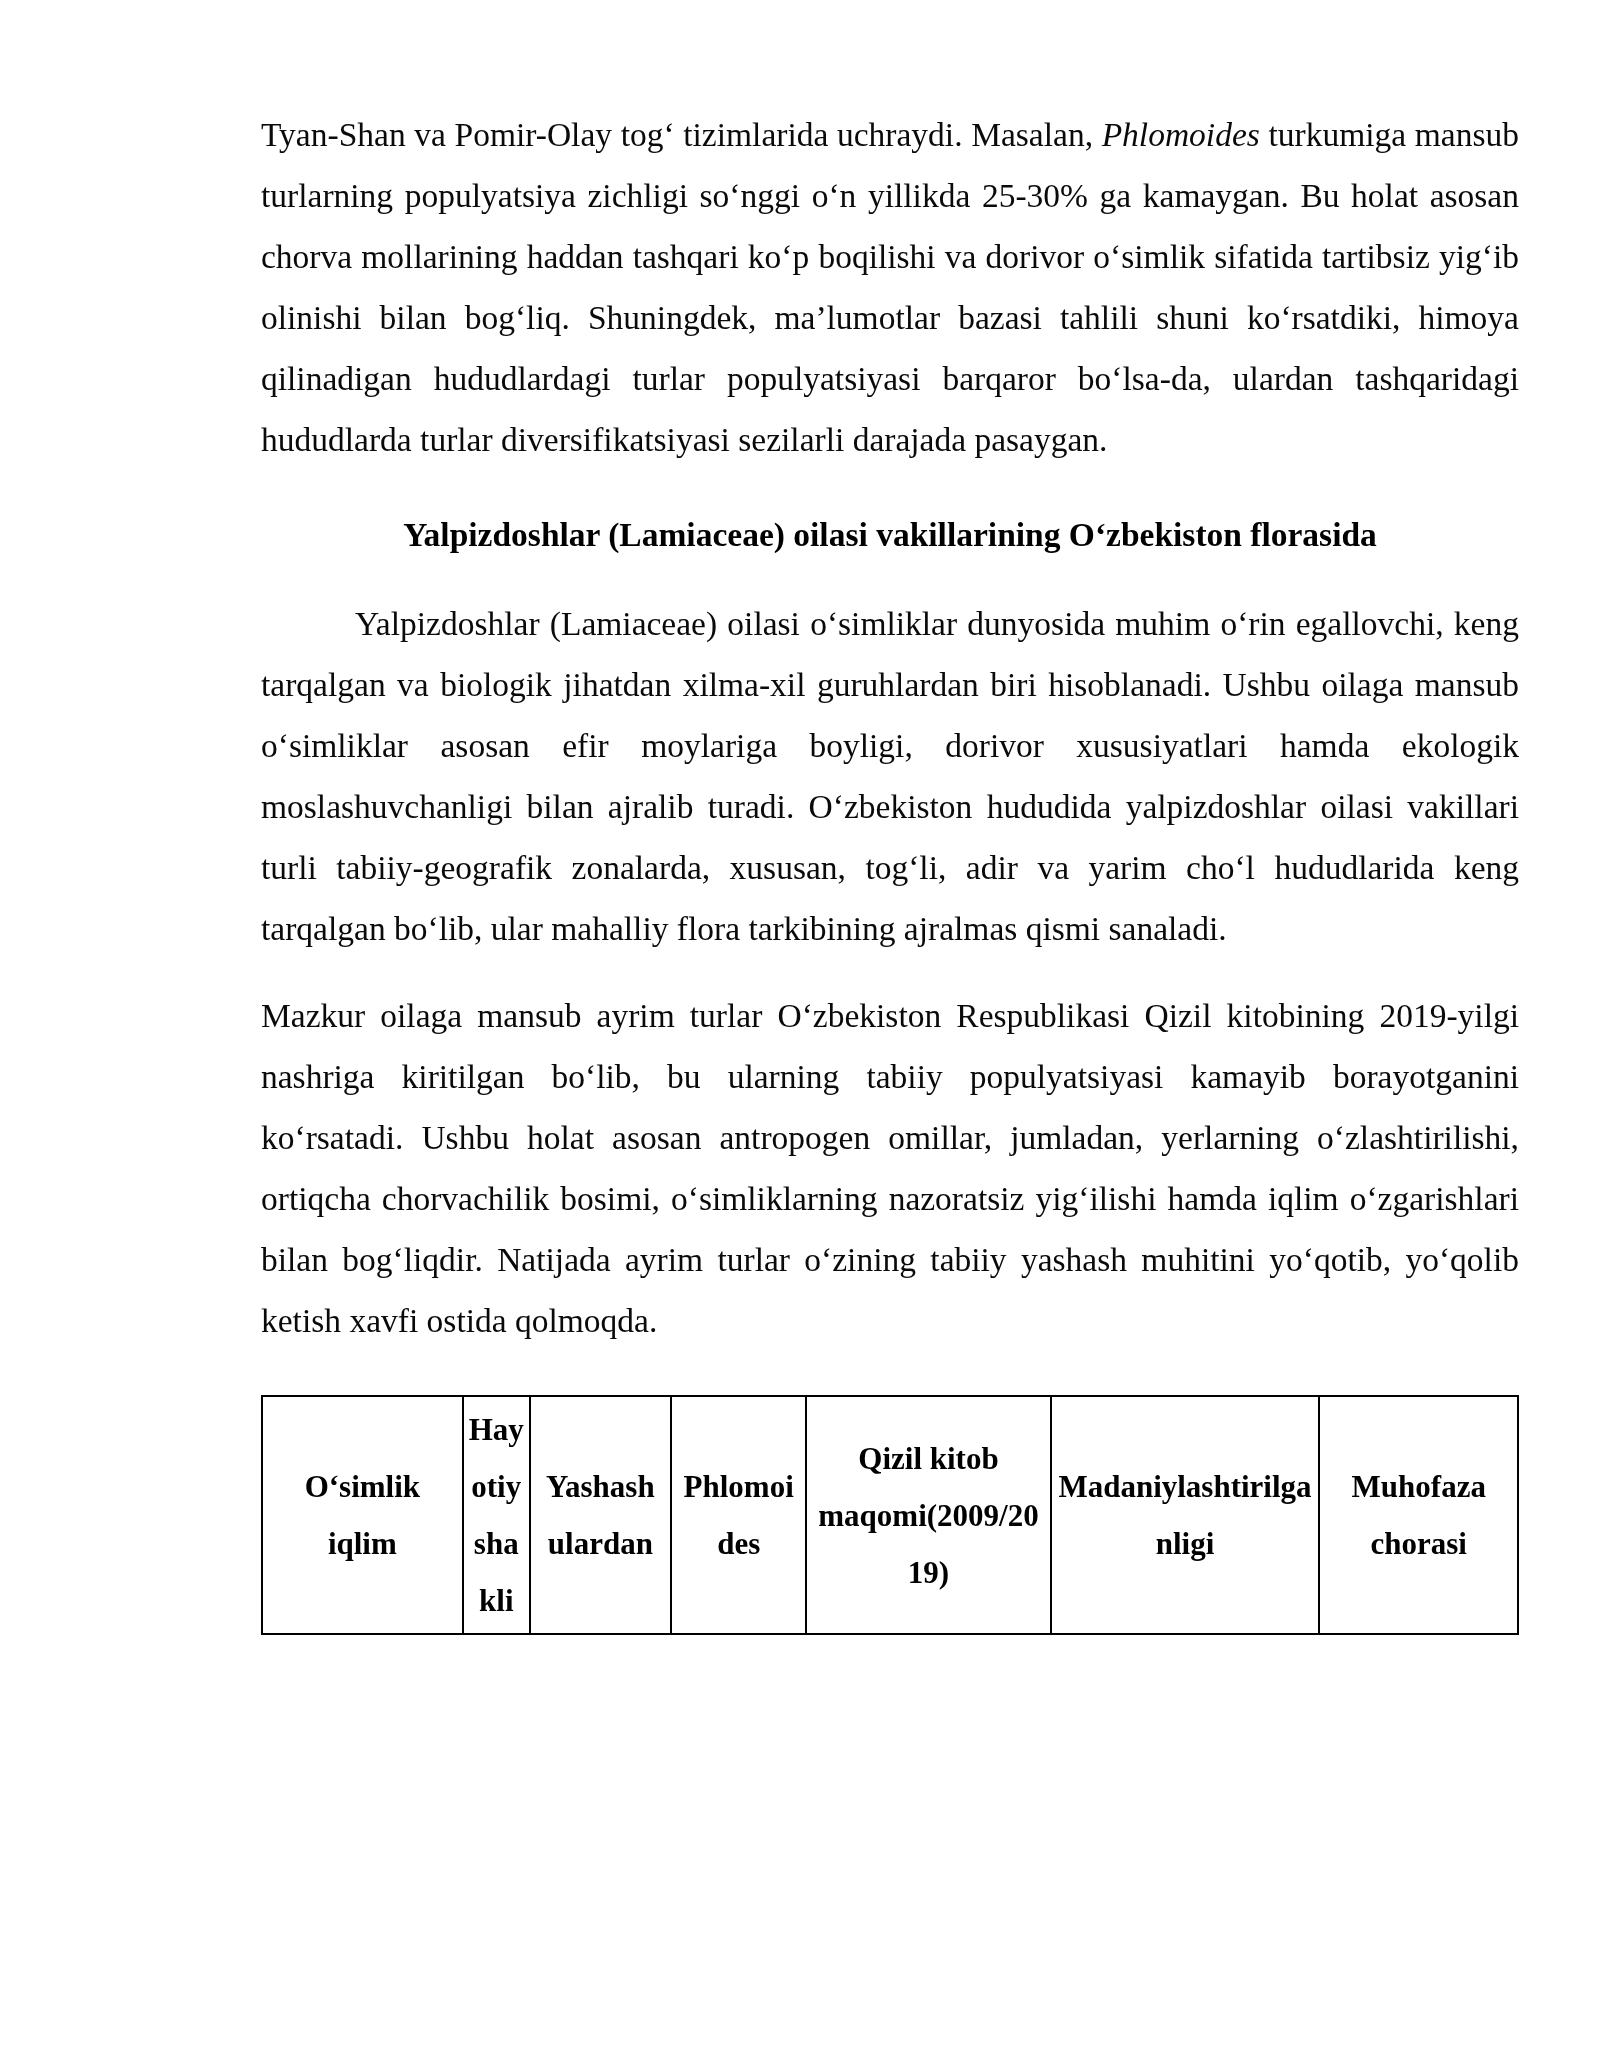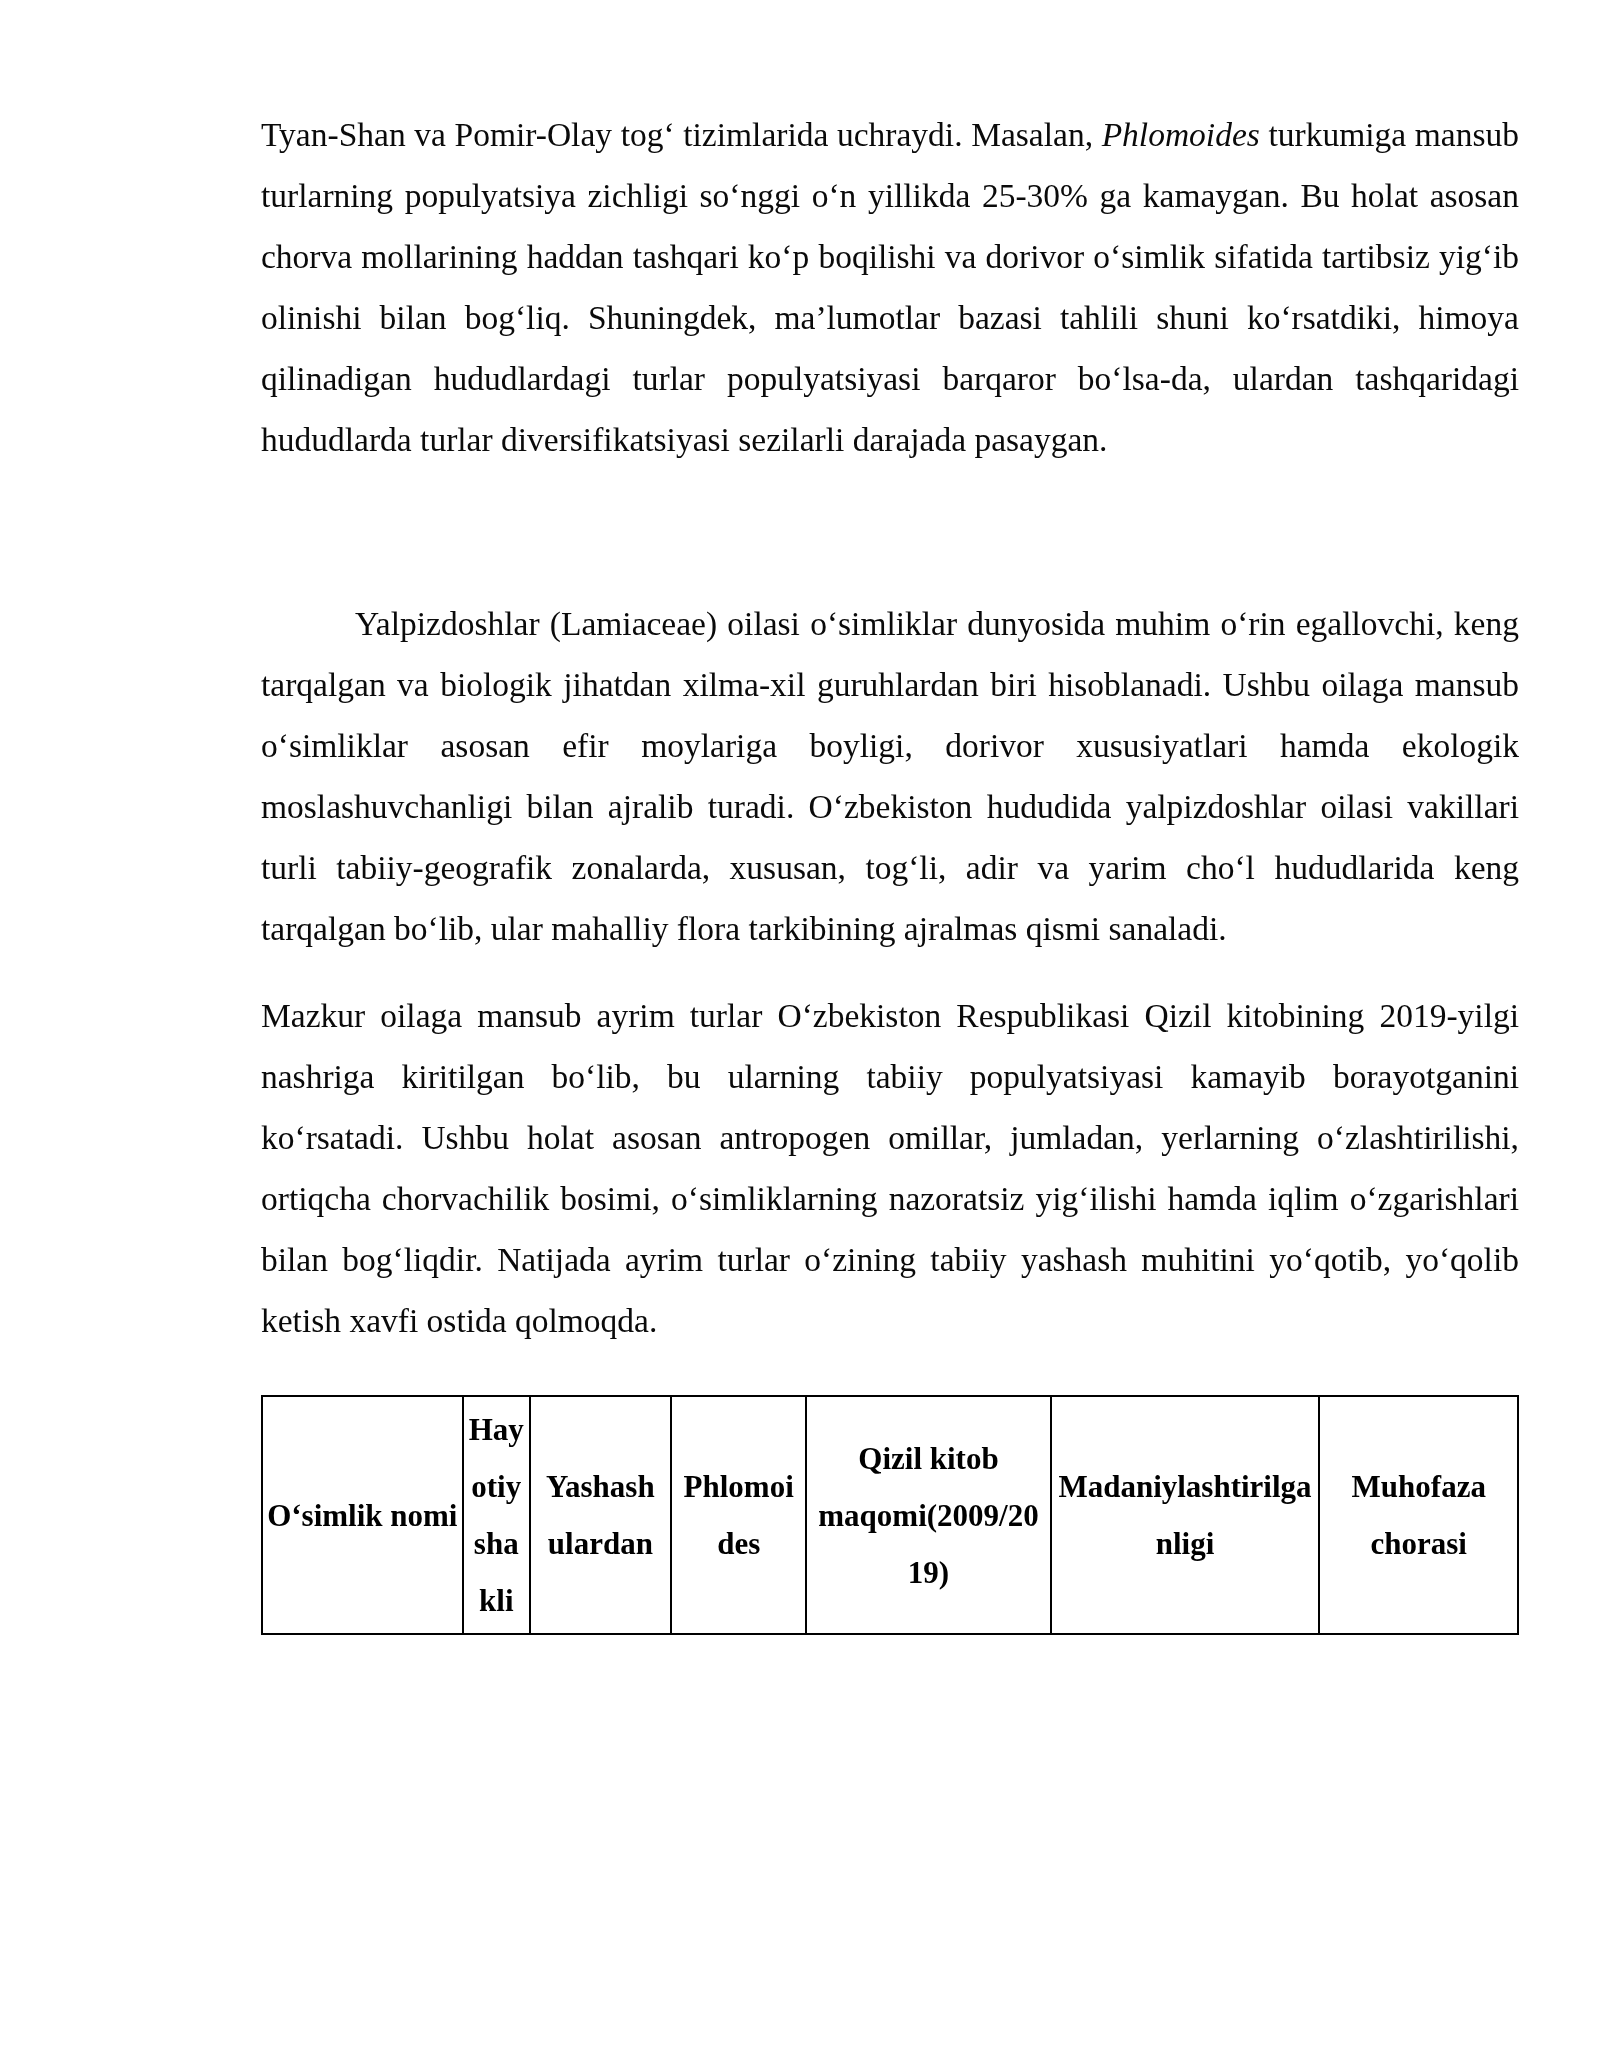--- a/index.html
+++ b/index.html
@@ -92,21 +92,21 @@
 <body>
 
 <div class="page">
   <div class="content">
 
     <p class="body-par"><span>Tyan-Shan va Pomir-Olay togʻ tizimlarida uchraydi. Masalan, </span><span class="ital">Phlomoides</span><span> turkumiga mansub turlarning populyatsiya zichligi soʻnggi oʻn yillikda 25-30% ga kamaygan. Bu holat asosan chorva mollarining haddan tashqari koʻp boqilishi va dorivor oʻsimlik sifatida tartibsiz yigʻib olinishi bilan bogʻliq. Shuningdek, ma’lumotlar bazasi tahlili shuni koʻrsatdiki, himoya qilinadigan hududlardagi turlar populyatsiyasi barqaror boʻlsa-da, ulardan tashqaridagi hududlarda turlar diversifikatsiyasi sezilarli darajada pasaygan.</span></p>
 
     <div class="gap-after-par1"></div>
 
     <h2 class="section-heading">
-      <br>
+      <span>Yalpizdoshlar (Lamiaceae) oilasi vakillarining Oʻzbekiston florasida</span><br>
     </h2>
 
     <div class="gap-after-head"></div>
 
     <p class="body-par indent-first">Yalpizdoshlar (Lamiaceae) oilasi oʻsimliklar dunyosida muhim oʻrin egallovchi, keng tarqalgan va biologik jihatdan xilma-xil guruhlardan biri hisoblanadi. Ushbu oilaga mansub oʻsimliklar asosan efir moylariga boyligi, dorivor xususiyatlari hamda ekologik moslashuvchanligi bilan ajralib turadi. Oʻzbekiston hududida yalpizdoshlar oilasi vakillari turli tabiiy-geografik zonalarda, xususan, togʻli, adir va yarim choʻl hududlarida keng tarqalgan boʻlib, ular mahalliy flora tarkibining ajralmas qismi sanaladi.</p>
 
     <div class="gap-after-par2"></div>
 
     <p class="body-par">Mazkur oilaga mansub ayrim turlar Oʻzbekiston Respublikasi Qizil kitobining 2019-yilgi nashriga kiritilgan boʻlib, bu ularning tabiiy populyatsiyasi kamayib borayotganini koʻrsatadi. Ushbu holat asosan antropogen omillar, jumladan, yerlarning oʻzlashtirilishi, ortiqcha chorvachilik bosimi, oʻsimliklarning nazoratsiz yigʻilishi hamda iqlim oʻzgarishlari bilan bogʻliqdir. Natijada ayrim turlar oʻzining tabiiy yashash muhitini yoʻqotib, yoʻqolib ketish xavfi ostida qolmoqda.</p>
 
@@ -117,21 +117,21 @@
         <col class="c-name">
         <col class="c-form">
         <col class="c-habitat">
         <col class="c-spread">
         <col class="c-redbook">
         <col class="c-culture">
         <col class="c-protect">
       </colgroup>
       <thead>
         <tr>
-          <th>Oʻsimlik nomi</th>
+          <th>Oʻsimlik iqlim</th>
           <th>Hayotiy shakli</th>
           <th>Yashash ulardan</th>
           <th>Phlomoides</th>
           <th>Qizil kitob maqomi(2009/2019)</th>
           <th>Madaniylashtirilganligi</th>
           <th>Muhofaza chorasi</th>
         </tr>
       </thead>
       <tbody></tbody>
     </table>

